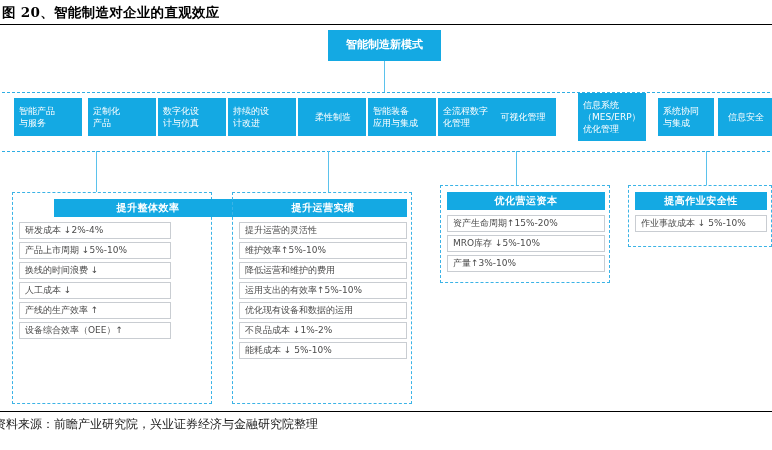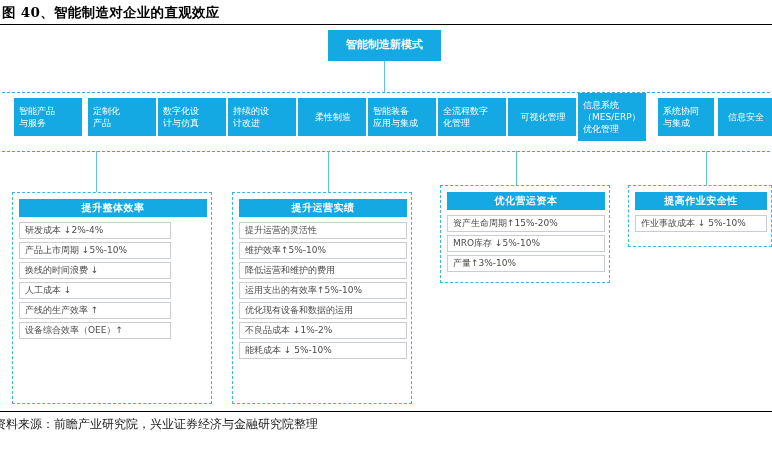--- a/index.html
+++ b/index.html
@@ -160,21 +160,21 @@
     color: #1a1a1a;
     white-space: nowrap;
   }
 </style>
 </head>
 <body>
 
 <div id="page">
 
   <div class="title-bar">
-    <span class="title-text">图 40、智能制造对企业的直观效应</span>
+    <span class="title-text">图 20、智能制造对企业的直观效应</span>
   </div>
   <div class="title-rule"></div>
 
   <div class="canvas">
 
     <div class="bluebox center" id="root-node">智能制造新模式</div>
 
     <div class="vline" style="left:384px; top:36px; height:31px;"></div>
 
     <div class="hline-dashed" style="left:2px; top:67px; width:768px;"></div>
@@ -186,35 +186,35 @@
 产品</div>
         <div class="cap" style="left: 158px; width: 68px;">数字化设
 计与仿真</div>
         <div class="cap" style="left: 228px; width: 68px;">持续的设
 计改进</div>
         <div class="cap mid" style="left: 298px; width: 68px;">柔性制造</div>
         <div class="cap" style="left: 368px; width: 68px;">智能装备
 应用与集成</div>
         <div class="cap" style="left: 438px; width: 68px;">全流程数字
 化管理</div>
-        <div class="cap mid" style="left: 508px; width: 68px;">可视化管理</div>
+        <div class="cap mid" style="left: 488px; width: 68px;">可视化管理</div>
         <div class="cap tall" style="left: 578px; width: 68px;">信息系统
 （MES/ERP）
 优化管理</div>
         <div class="cap" style="left: 658px; width: 56px;">系统协同
 与集成</div>
         <div class="cap mid" style="left: 718px; width: 54px;">信息安全</div>
       </div>
 
     <div class="hline-dashed" style="left:2px; top:126px; width:768px;"></div>
 
     <div id="groups-layer">
         <div class="vline" style="left: 96px; top: 126px; height: 41px;"></div>
         <div class="group" style="left: 12px; top: 167px; width: 200px; height: 212px;">
-          <div class="group-header" style="width: 188px;">提升整体效率</div>
+          <div class="group-header" style="width: 188px; margin-left: 35px;">提升整体效率</div>
           <div class="items" style="width: 152px;">
             <div class="item">研发成本 ↓2%-4%</div>
             <div class="item">产品上市周期 ↓5%-10%</div>
             <div class="item">换线的时间浪费 ↓</div>
             <div class="item">人工成本 ↓</div>
             <div class="item">产线的生产效率 ↑</div>
             <div class="item">设备综合效率（OEE）↑</div>
           </div>
         </div>
         <div class="vline" style="left: 328px; top: 126px; height: 41px;"></div>

